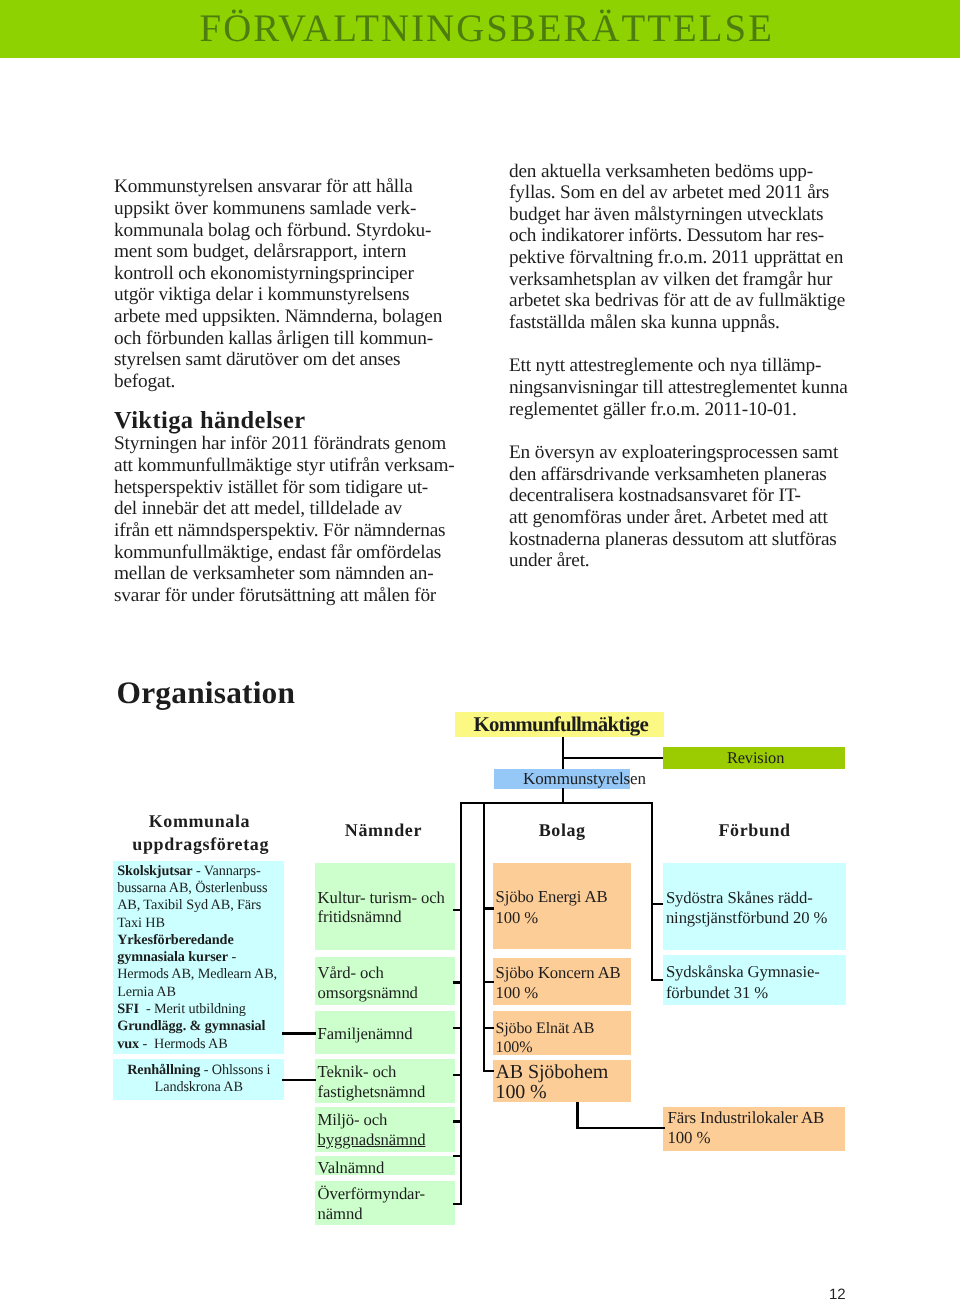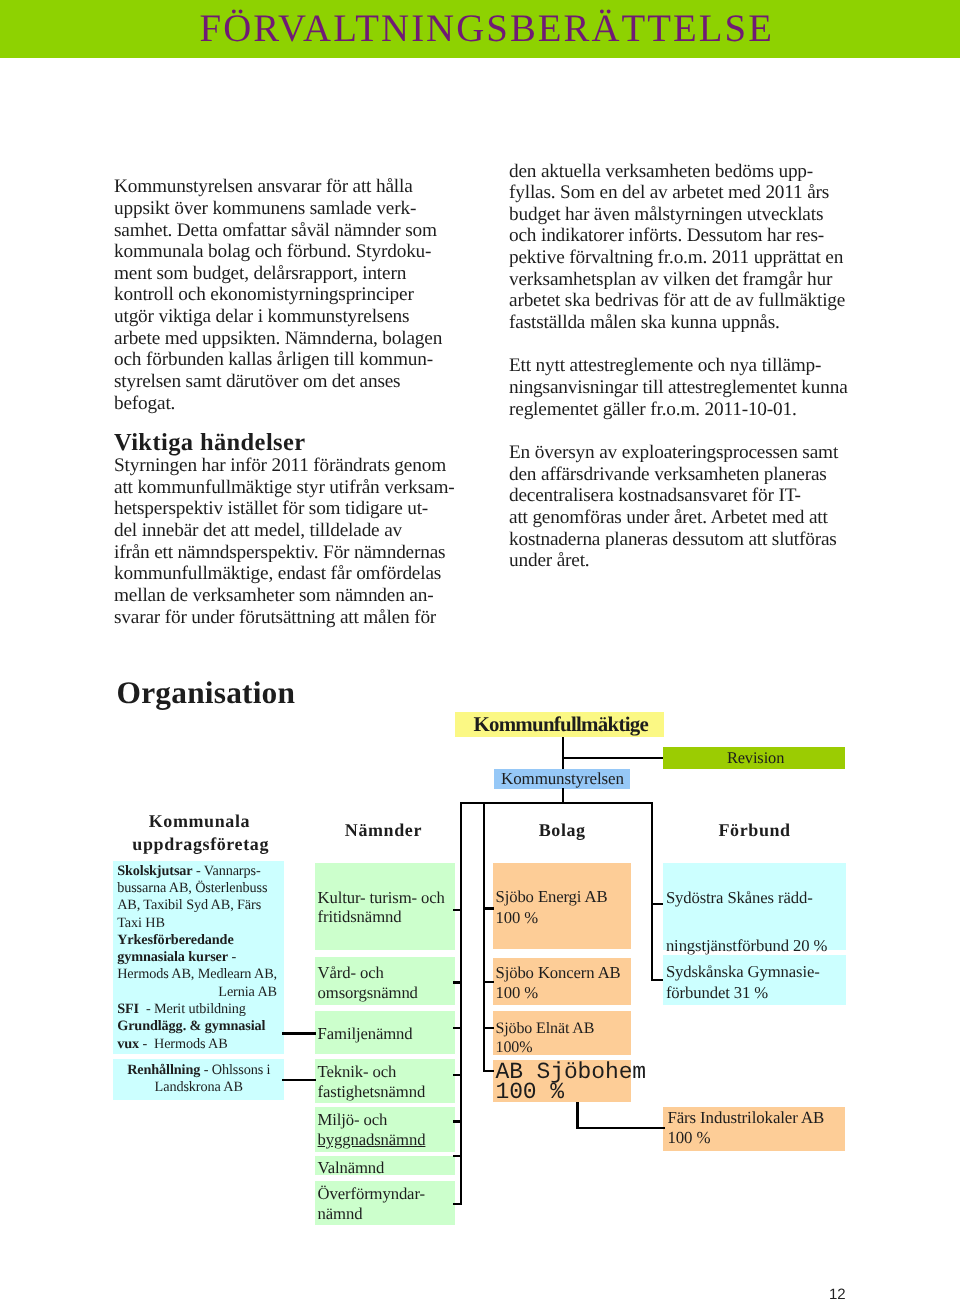--- a/index.html
+++ b/index.html
@@ -10,21 +10,21 @@
     font-family:"Liberation Serif",serif;
     color:#1d1d1d;
     -webkit-font-smoothing:antialiased;
     text-rendering:geometricPrecision;
   }
   #page{position:absolute;left:0;top:0;width:960px;height:1302px;}
 
   .band{position:absolute;left:0;top:0;width:960px;height:58px;background:#8ed201;}
   .band-title{
     position:absolute;left:199.5px;top:8.3px;
-    color:#701a75;font-size:38.8px;font-weight:400;letter-spacing:2.05px;
+    color:#4d7c0f;font-size:38.8px;font-weight:400;letter-spacing:2.05px;
     line-height:42px;white-space:pre;
   }
   .subtitle{
     position:absolute;left:114.8px;top:104.2px;
     font-size:33px;font-weight:700;color:#1a1a1a;line-height:32px;
     letter-spacing:-0.48px;white-space:pre;
   }
 
   .col{position:absolute;}
   .colL{left:114px;top:176.2px;width:332px;}
@@ -45,21 +45,20 @@
 
 <div id="page">
   <div class="band"></div>
   <div class="band-title">FÖRVALTNINGSBERÄTTELSE</div>
 
 
   <div class="col colL">
     <div>
         <div class="ln">Kommunstyrelsen ansvarar för att hålla</div>
         <div class="ln">uppsikt över kommunens samlade verk-</div>
-        <div class="ln">samhet. Detta omfattar såväl nämnder som</div>
         <div class="ln">kommunala bolag och förbund. Styrdoku-</div>
         <div class="ln">ment som budget, delårsrapport, intern</div>
         <div class="ln">kontroll och ekonomistyrningsprinciper</div>
         <div class="ln">utgör viktiga delar i kommunstyrelsens</div>
         <div class="ln">arbete med uppsikten. Nämnderna, bolagen</div>
         <div class="ln">och förbunden kallas årligen till kommun-</div>
         <div class="ln">styrelsen samt därutöver om det anses</div>
         <div class="ln">befogat.</div>
       </div>
     <div class="h2">Viktiga händelser</div>
@@ -108,21 +107,21 @@
   <div id="diagram">
       <div class="box" style="left: 455px; top: 712px; width: 209px; height: 25px; background: rgb(251, 248, 132);"></div>
       <div style="position: absolute; left: 473.4px; top: 713.896px; font-size: 20.9px; line-height: 20.9px; letter-spacing: -0.72px; font-weight: 700;">
         <div style="white-space: pre;">Kommunfullmäktige</div>
       </div>
       <div class="box" style="left: 663px; top: 747px; width: 182px; height: 22px; background: rgb(155, 204, 2);"></div>
       <div style="position: absolute; left: 726.9px; top: 749.565px; font-size: 16.4px; line-height: 16.4px; letter-spacing: -0.12px;">
         <div style="white-space: pre;">Revision</div>
       </div>
       <div class="box" style="left: 494px; top: 769.1px; width: 136.4px; height: 19.8px; background: rgb(150, 200, 247);"></div>
-      <div style="position: absolute; left: 501px; top: 769.562px; font-size: 17px; line-height: 17px; letter-spacing: -0.12px;">
+      <div style="position: absolute; left: 523px; top: 769.562px; font-size: 17px; line-height: 17px; letter-spacing: -0.12px;">
         <div style="white-space: pre;">Kommunstyrelsen</div>
       </div>
       <div class="ln2" style="left: 562.15px; top: 736.5px; width: 2.3px; height: 32.7px;"></div>
       <div class="ln2" style="left: 563.3px; top: 756.85px; width: 100.2px; height: 2.3px;"></div>
       <div class="ln2" style="left: 562.15px; top: 788px; width: 2.3px; height: 14.8px;"></div>
       <div class="ln2" style="left: 459.9px; top: 801.75px; width: 193.2px; height: 2.3px;"></div>
       <div class="ln2" style="left: 459.95px; top: 801.8px; width: 2.3px; height: 403.1px;"></div>
       <div class="ln2" style="left: 482.55px; top: 801.8px; width: 2.3px; height: 270.7px;"></div>
       <div class="ln2" style="left: 650.75px; top: 801.8px; width: 2.3px; height: 179.7px;"></div>
       <div style="position: absolute; left: 148.7px; top: 809.725px; font-size: 18px; line-height: 23.2px; letter-spacing: 0.6px; font-weight: 700;">
@@ -142,21 +141,21 @@
       </div>
       <div class="box" style="left: 113.1px; top: 861px; width: 171.3px; height: 192.6px; background: rgb(204, 255, 255);"></div>
       <div style="position: absolute; left: 117.2px; top: 862.641px; font-size: 14.25px; line-height: 17.3px; letter-spacing: -0.12px;">
         <div style="white-space: pre;"><span style="font-weight: 700;">Skolskjutsar</span><span> - Vannarps-</span></div>
         <div style="white-space: pre;"><span>bussarna AB, Österlenbuss</span></div>
         <div style="white-space: pre;"><span>AB, Taxibil Syd AB, Färs</span></div>
         <div style="white-space: pre;"><span>Taxi HB</span></div>
         <div style="white-space: pre;"><span style="font-weight: 700;">Yrkesförberedande</span></div>
         <div style="white-space: pre;"><span style="font-weight: 700;">gymnasiala kurser</span><span> -</span></div>
         <div style="white-space: pre;"><span>Hermods AB, Medlearn AB,</span></div>
-        <div style="white-space: pre; text-align: right;"><span>Lernia AB</span></div>
+        <div style="white-space: pre;"><span>Lernia AB</span></div>
         <div style="white-space: pre;"><span style="font-weight: 700;">SFI</span><span>  - Merit utbildning</span></div>
         <div style="white-space: pre;"><span style="font-weight: 700;">Grundlägg. &amp; gymnasial</span></div>
         <div style="white-space: pre;"><span style="font-weight: 700;">vux</span><span> -  Hermods AB</span></div>
       </div>
       <div class="box" style="left: 113.1px; top: 1059.3px; width: 171.3px; height: 40.5px; background: rgb(204, 255, 255);"></div>
       <div style="position: absolute; left: 113.1px; top: 1062.04px; width: 171.3px; font-size: 14.25px; line-height: 17.3px; letter-spacing: -0.12px; text-align: center;">
         <div style="white-space: pre;"><span style="font-weight: 700;">Renhållning</span><span> - Ohlssons i</span></div>
         <div style="white-space: pre;"><span>Landskrona AB</span></div>
       </div>
       <div class="box" style="left: 315.4px; top: 863.2px; width: 140px; height: 87.3px; background: rgb(204, 255, 204);"></div>
@@ -208,33 +207,33 @@
         <div style="white-space: pre;">100 %</div>
       </div>
       <div style="position: absolute; left: 495.5px; top: 963.014px; font-size: 16.7px; line-height: 20.3px; letter-spacing: -0.12px;">
         <div style="white-space: pre;">Sjöbo Koncern AB</div>
         <div style="white-space: pre;">100 %</div>
       </div>
       <div style="position: absolute; left: 495.5px; top: 1020px; font-size: 16px; line-height: 18.9px; letter-spacing: -0.12px;">
         <div style="white-space: pre;">Sjöbo Elnät AB</div>
         <div style="white-space: pre;">100%</div>
       </div>
-      <div style="position: absolute; left: 495.5px; top: 1061.61px; font-size: 23px; line-height: 20.5px; letter-spacing: -0.12px; font-family: Liberation Mono, monospace;">
+      <div style="position: absolute; left: 495.5px; top: 1061.61px; font-size: 20px; line-height: 20.5px; letter-spacing: -0.12px;">
         <div style="white-space: pre;">AB Sjöbohem</div>
         <div style="white-space: pre;">100 %</div>
       </div>
       <div class="ln2" style="left: 483.7px; top: 907.2px; width: 10.8px; height: 2.4px;"></div>
       <div class="ln2" style="left: 483.7px; top: 980.8px; width: 10.8px; height: 2.4px;"></div>
       <div class="ln2" style="left: 483.7px; top: 1026.8px; width: 10.8px; height: 2.4px;"></div>
       <div class="ln2" style="left: 483.7px; top: 1070.1px; width: 10.8px; height: 2.4px;"></div>
       <div class="box" style="left: 662.5px; top: 863px; width: 183.5px; height: 87px; background: rgb(204, 255, 255);"></div>
       <div class="box" style="left: 662.5px; top: 955px; width: 183.5px; height: 50px; background: rgb(204, 255, 255);"></div>
       <div style="position: absolute; left: 665.9px; top: 887.964px; font-size: 16.7px; line-height: 19.6px; letter-spacing: -0.12px;">
         <div style="white-space: pre;">Sydöstra Skånes rädd-</div>
-        <div style="white-space: pre; margin-top: 28px;">ningstjänstförbund 20 %</div>
+        <div style="white-space: pre;">ningstjänstförbund 20 %</div>
       </div>
       <div style="position: absolute; left: 665.9px; top: 962.414px; font-size: 16.7px; line-height: 20.1px; letter-spacing: -0.12px;">
         <div style="white-space: pre;">Sydskånska Gymnasie-</div>
         <div style="white-space: pre;">förbundet 31 %</div>
       </div>
       <div class="ln2" style="left: 651.9px; top: 902.7px; width: 11.1px; height: 2.4px;"></div>
       <div class="ln2" style="left: 651.9px; top: 979.1px; width: 11.1px; height: 2.4px;"></div>
       <div class="box" style="left: 663.1px; top: 1106.8px; width: 182.1px; height: 44.5px; background: rgb(253, 205, 151);"></div>
       <div style="position: absolute; left: 667.4px; top: 1108.25px; font-size: 16.9px; line-height: 19.9px; letter-spacing: -0.12px;">
         <div style="white-space: pre;">Färs Industrilokaler AB</div>

